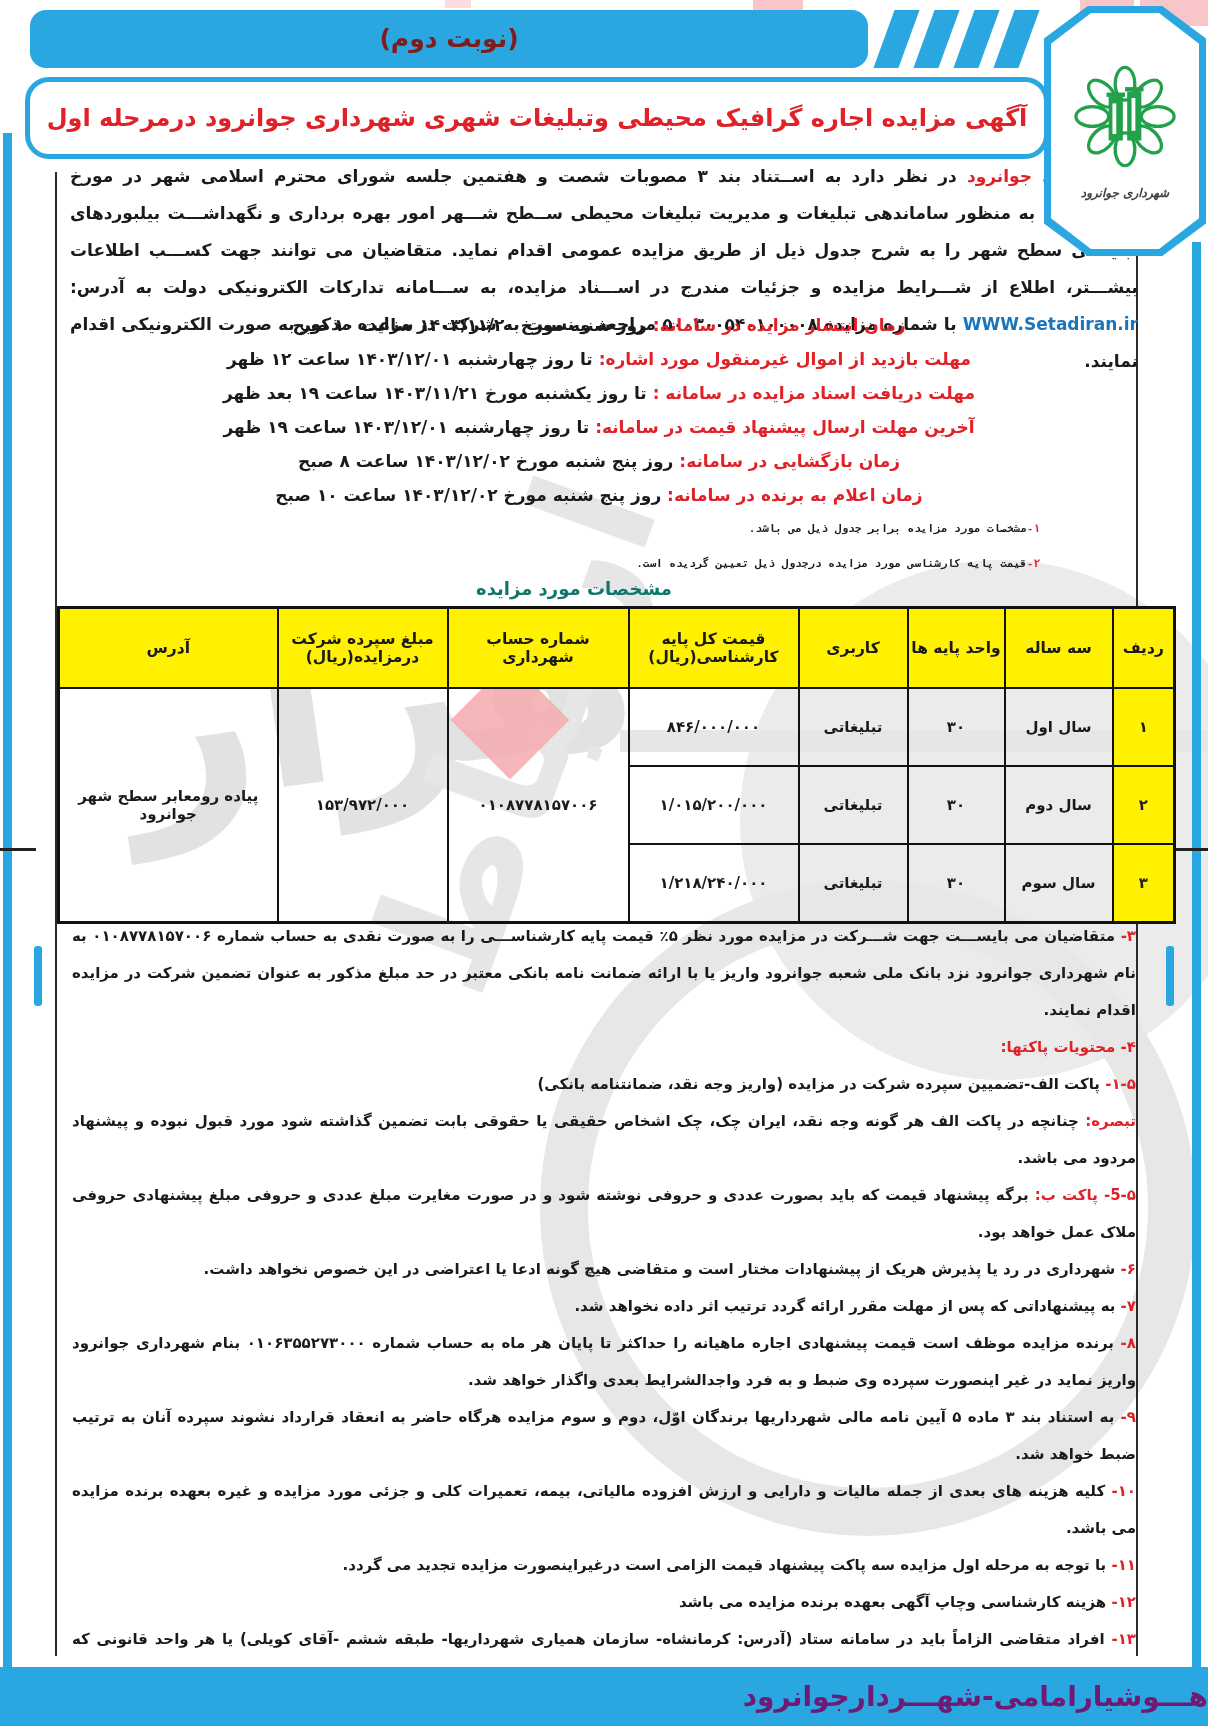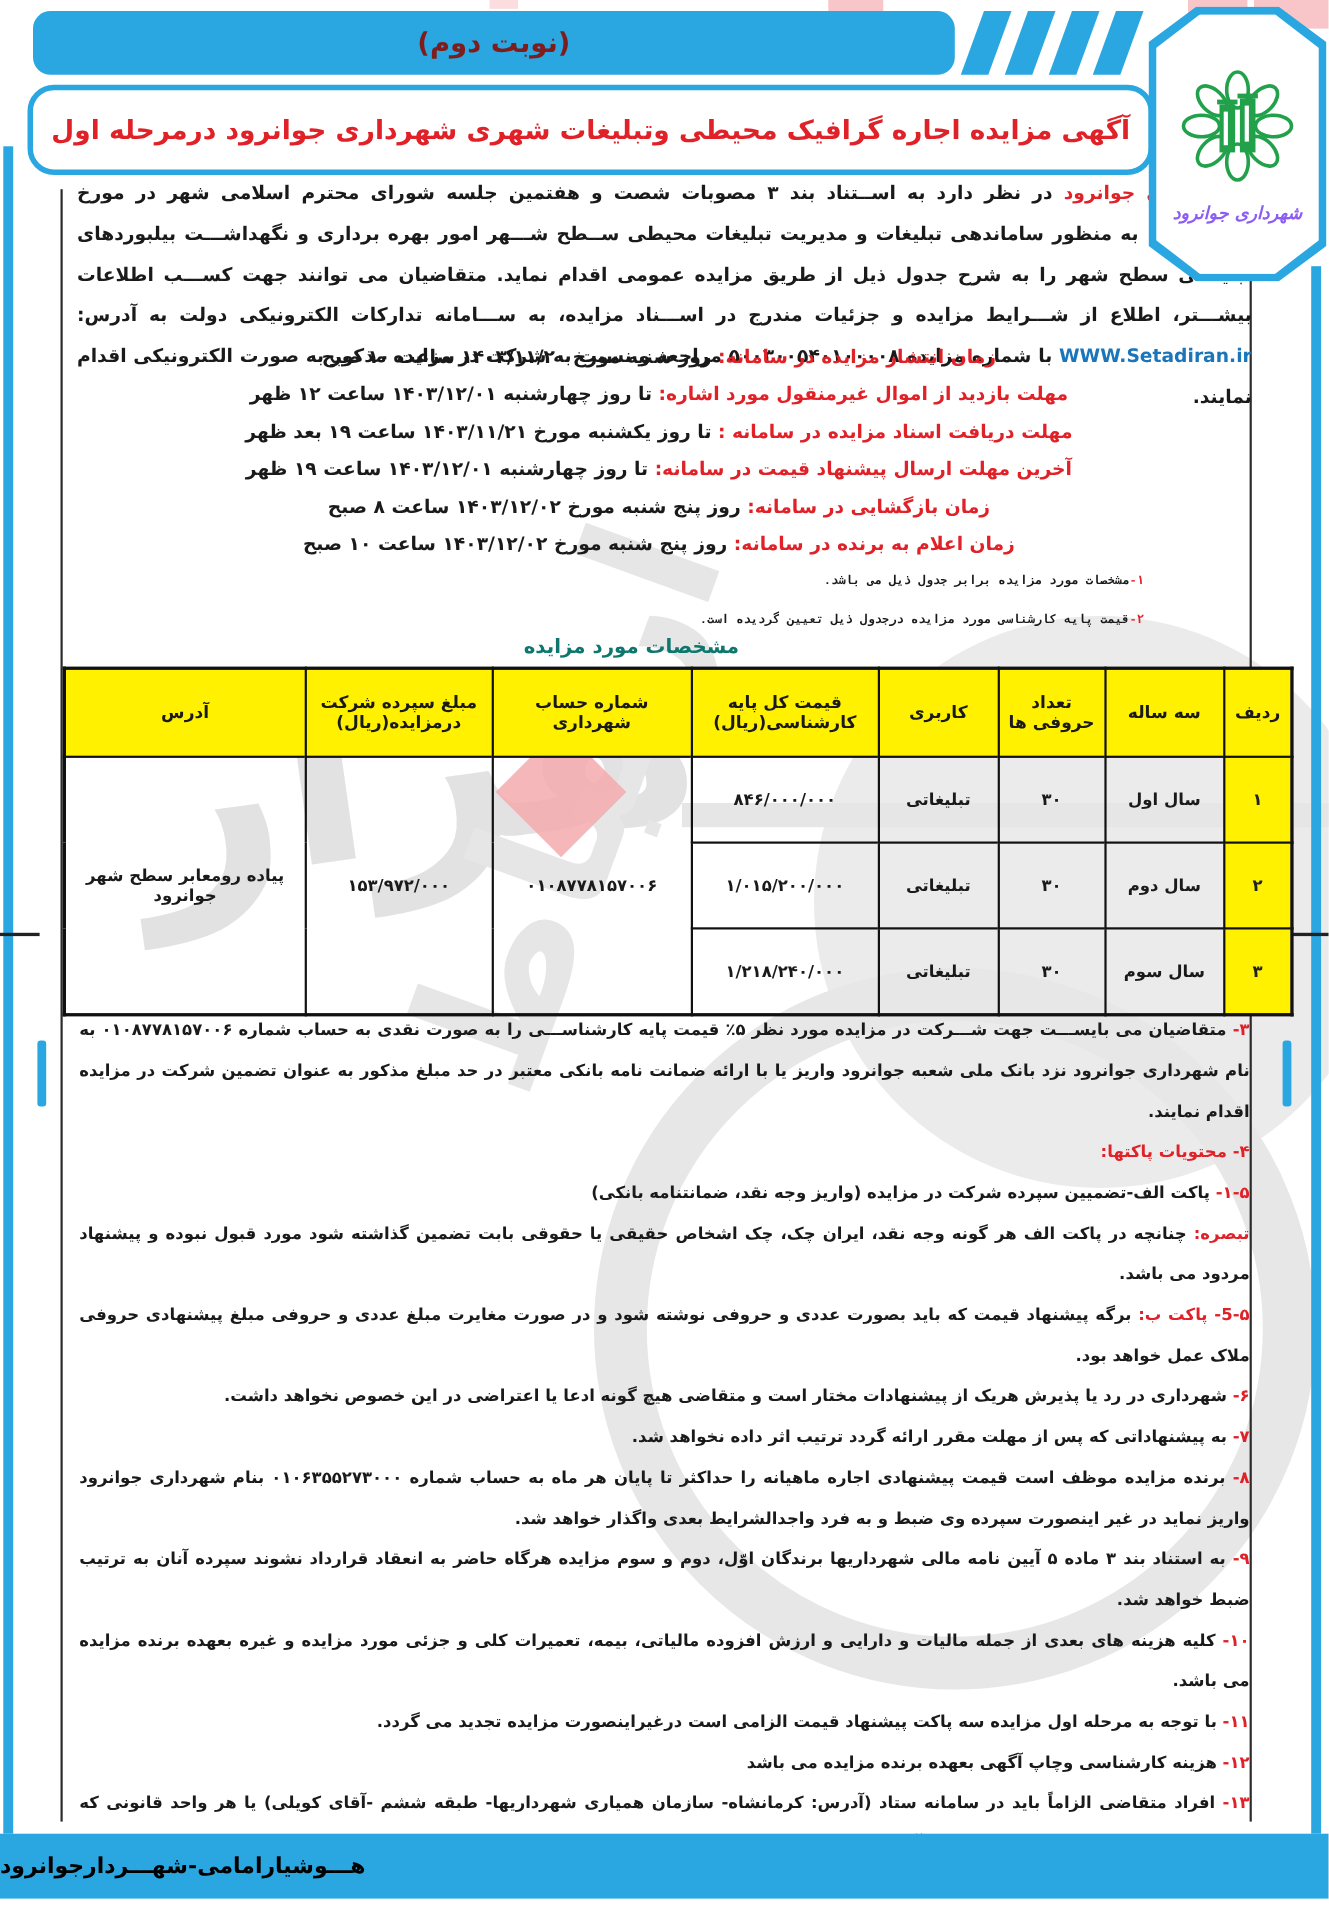--- a/index.html
+++ b/index.html
@@ -32,42 +32,42 @@
   .stripe{position:absolute;z-index:2;top:10px;width:25px;height:58px;background:#2aa7e0;transform:skewX(-20deg);}
   .s1{left:884px;} .s2{left:924px;} .s3{left:964px;} .s4{left:1004px;}
   .titlebox{position:absolute;z-index:2;left:25px;top:77px;width:1014px;height:72px;background:#fff;
             border:5px solid #2aa7e0;border-radius:24px;display:flex;align-items:center;justify-content:center;}
   .maintitle{color:#e02228;font-size:24px;white-space:nowrap;direction:rtl;}
   .logo{position:absolute;z-index:3;left:1044px;top:6px;width:162px;height:250px;
         clip-path:polygon(27% 0,73% 0,100% 13%,100% 87%,73% 100%,27% 100%,0 87%,0 13%);background:#2aa7e0;}
   .logo-in{position:absolute;left:7px;top:7px;right:7px;bottom:7px;
         clip-path:polygon(27% 0,73% 0,100% 13%,100% 87%,73% 100%,27% 100%,0 87%,0 13%);background:#fff;
         display:flex;flex-direction:column;align-items:center;justify-content:center;}
-  .logo-cap{color:#8b5cf6;font-size:16px;margin-top:4px;direction:rtl;font-style:italic;}
+  .logo-cap{color:#404040;font-size:12px;margin-top:4px;direction:rtl;font-style:italic;}
   .red{color:#e02228;}
   .blue{color:#1b75bb;}
   .intro{position:absolute;z-index:2;right:70px;top:158px;width:1068px;font-size:17px;line-height:37px;
          text-align:justify;direction:rtl;margin:0;}
   .schedule{position:absolute;z-index:2;left:80px;right:90px;top:308px;text-align:center;direction:rtl;}
   .sched{font-size:17px;line-height:34px;}
   .notes{position:absolute;z-index:2;right:168px;top:512px;width:900px;direction:rtl;text-align:right;}
   .note{font-size:11px;line-height:35px;font-family:Liberation Mono, monospace;}
   .tcaption{position:absolute;z-index:2;left:0;right:60px;top:578px;text-align:center;
             color:#0f766e;font-size:18px;direction:rtl;}
   table.spec{position:absolute;z-index:2;left:57px;top:606px;width:1116px;border-collapse:collapse;
              direction:rtl;table-layout:fixed;font-size:15px;}
   table.spec th,table.spec td{border:2px solid #111;text-align:center;vertical-align:middle;padding:2px;}
   table.spec{border:3px solid #111;}
   table.spec th{background:#fff100;height:74px;font-size:15.5px;}
   table.spec td{height:72px;background:transparent;}
   td.ynum{background:#fff100 !important;color:#222;}
   .terms{position:absolute;z-index:2;right:72px;top:918px;width:1064px;direction:rtl;text-align:justify;}
   .term{font-size:15px;line-height:37px;}
   .footerbar{position:absolute;z-index:2;left:0;top:1667px;width:1208px;height:59px;background:#2aa7e0;
-             color:#000000;text-align:left;line-height:59px;font-size:20px;direction:rtl;}
+             color:#701a75;text-align:right;line-height:59px;font-size:28px;direction:rtl;}
 </style>
 </head>
 <body>
 
 <div class="page">
 
   <div class="wm wm-circle1"></div>
   <div class="wm wm-ring"></div>
   <div class="wm wm-band"></div>
   <div class="wm wm-text1">هزار</div>
@@ -152,21 +152,21 @@
         <col style="width:109px">
       <col style="width:170px">
         <col style="width:181px">
         <col style="width:170px">
         <col style="width:219px">
     </colgroup>
     <thead>
       <tr>
         <th>ردیف</th>
         <th>سه ساله</th>
-        <th>تعداد حروفی ها</th>
+        <th>واحد پایه ها</th>
         <th>کاربری</th>
         <th>قیمت کل پایه کارشناسی(ریال)</th>
         <th>شماره حساب شهرداری</th>
         <th>مبلغ سپرده شرکت درمزایده(ریال)</th>
         <th>آدرس</th>
       </tr>
     </thead>
     <tbody>
       <tr>
         <td class="ynum">۱</td>

